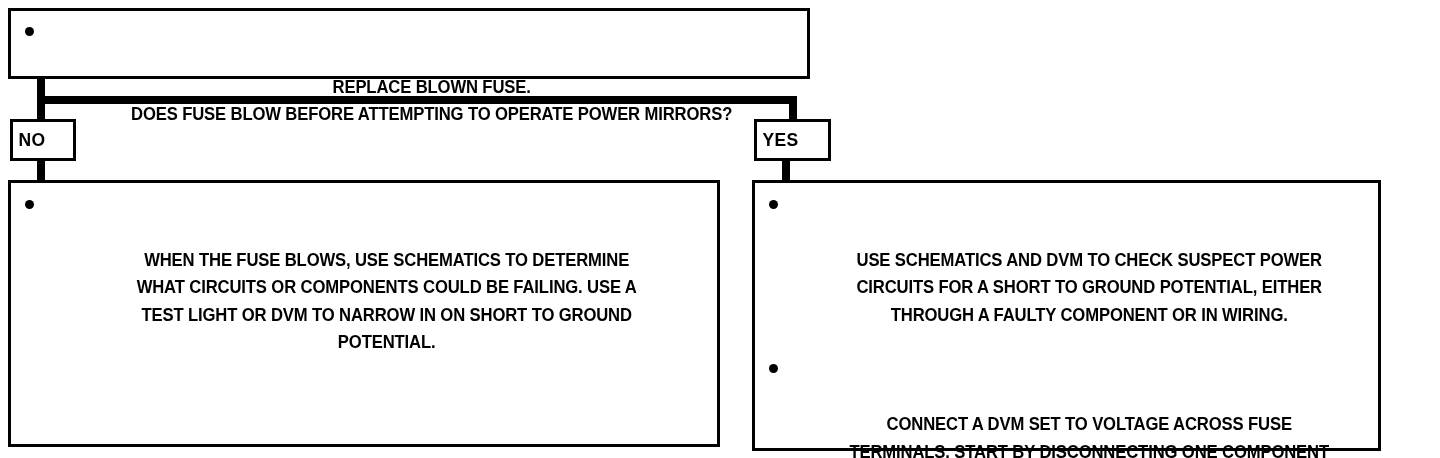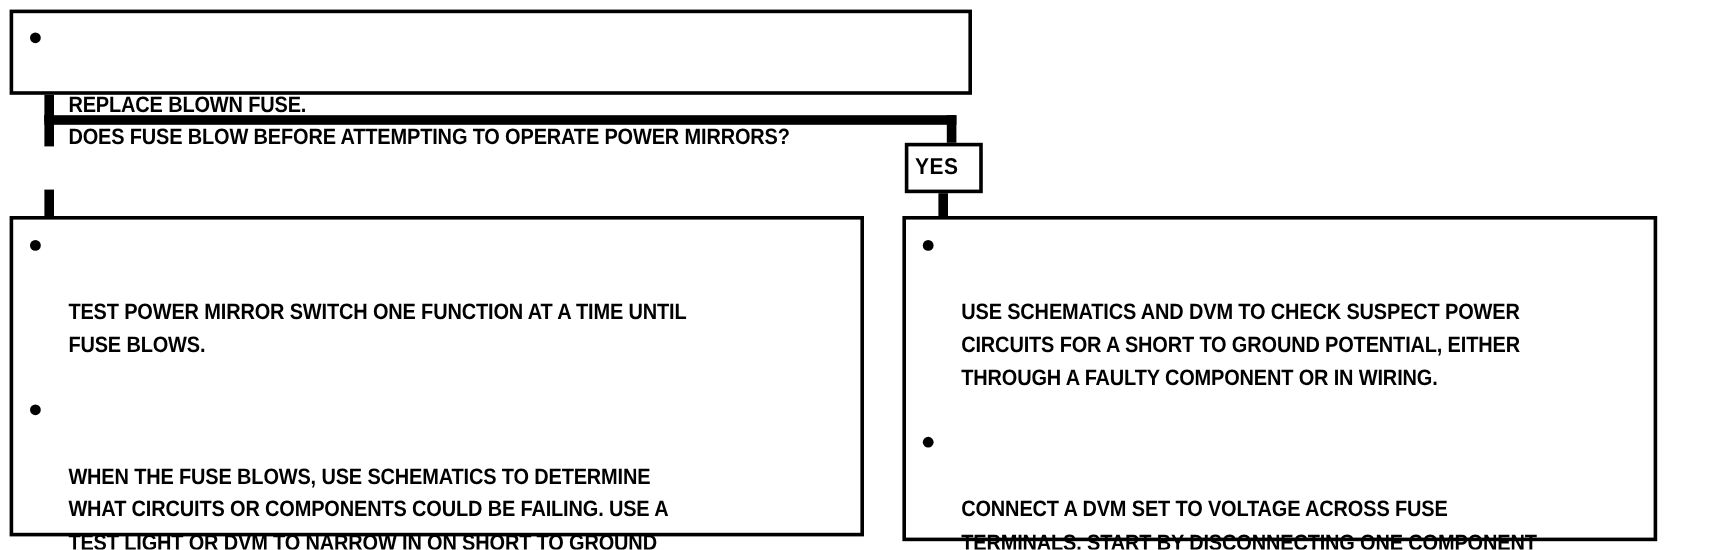--- a/index.html
+++ b/index.html
@@ -35,21 +35,21 @@
   }
   .branch-box-no {
     left: 10px;
     top: 119px;
     width: 66px;
     height: 42px;
   }
   .branch-box-yes {
     left: 754px;
     top: 119px;
-    width: 65px;
+    width: 77px;
     height: 42px;
   }
   .action-box-left {
     left: 8px;
     top: 180px;
     width: 712px;
     height: 267px;
   }
   .action-box-right {
     left: 752px;
@@ -70,20 +70,21 @@
     transform-origin: left center;
   }
   .connector {
     position: absolute;
     background: #000000;
   }
   .bullet-list {
     list-style: none;
     margin: 0;
     padding: 0;
+    text-align: center;
   }
   .bullet-item {
     position: relative;
     padding-left: 46px;
     margin: 0;
     color: #000000;
     font-size: 18.5px;
     font-weight: bold;
     line-height: 27.4px;
     letter-spacing: -0.15px;
@@ -133,33 +134,31 @@
   <div class="connector" style="left:37px; top:96px; width:760px; height:8px;"></div>
 
   <div class="connector" style="left:37px; top:96px; width:8px; height:26px;"></div>
 
   <div class="connector" style="left:789px; top:96px; width:8px; height:26px;"></div>
 
   <div class="connector" style="left:37px; top:158px; width:8px; height:24px;"></div>
 
   <div class="connector" style="left:782px; top:158px; width:8px; height:24px;"></div>
 
+  <div class="node-box branch-box-no">
+    <div class="branch-label">NO</div>
+  </div>
 
   <div class="node-box branch-box-yes">
     <div class="branch-label">YES</div>
   </div>
 
   <div class="node-box action-box-left">
     <div class="box-inner">
       <ul class="bullet-list">
-        <li class="bullet-item">
-          <span class="marker"></span>
-          <span class="condense">TEST POWER MIRROR SWITCH ONE FUNCTION AT A TIME UNTIL
-FUSE BLOWS.</span>
-        </li>
         <li class="bullet-item">
           <span class="marker"></span>
           <span class="condense">WHEN THE FUSE BLOWS, USE SCHEMATICS TO DETERMINE
 WHAT CIRCUITS OR COMPONENTS COULD BE FAILING.  USE A
 TEST LIGHT OR DVM TO NARROW IN ON SHORT TO GROUND
 POTENTIAL.</span>
         </li>
 
       </ul>
     </div>

